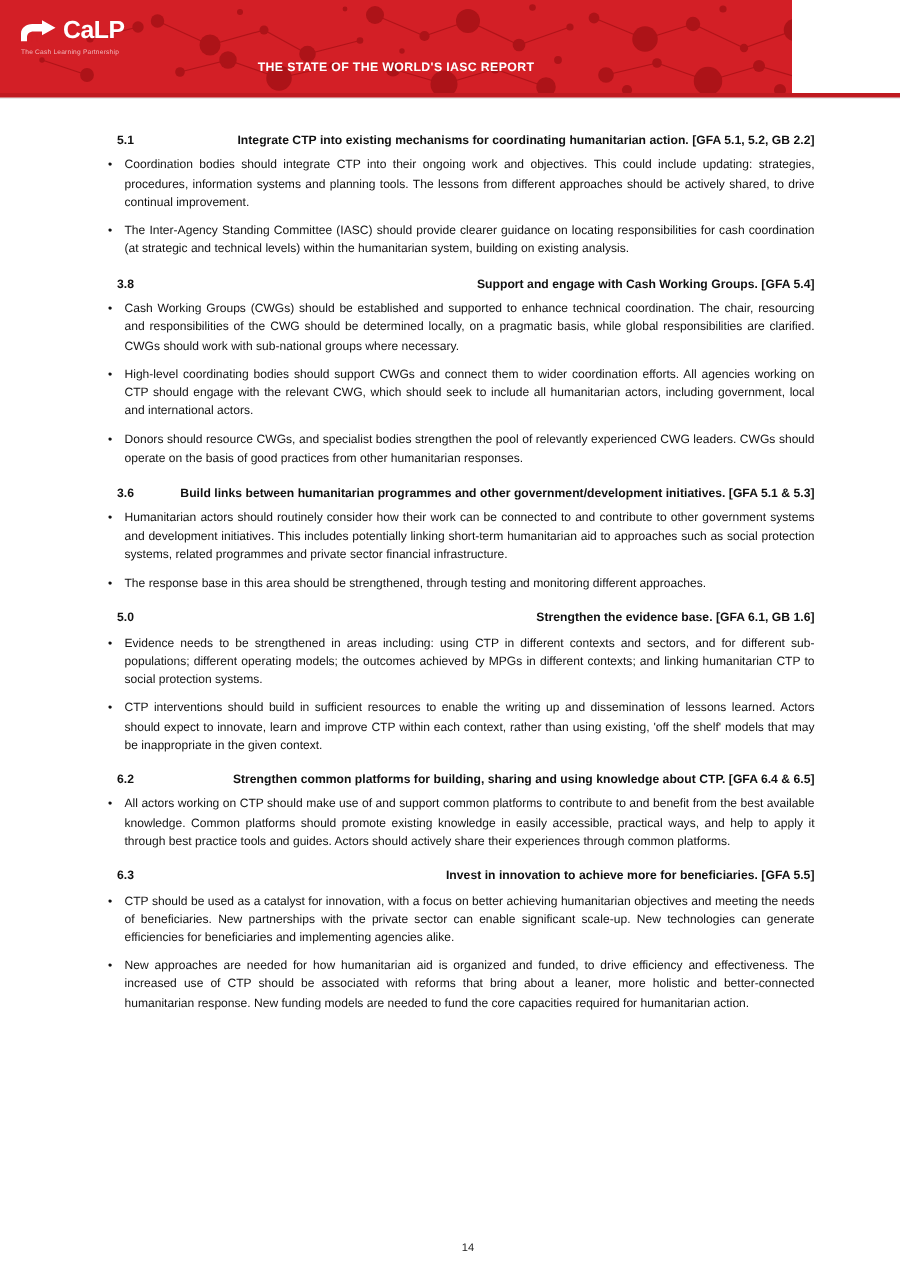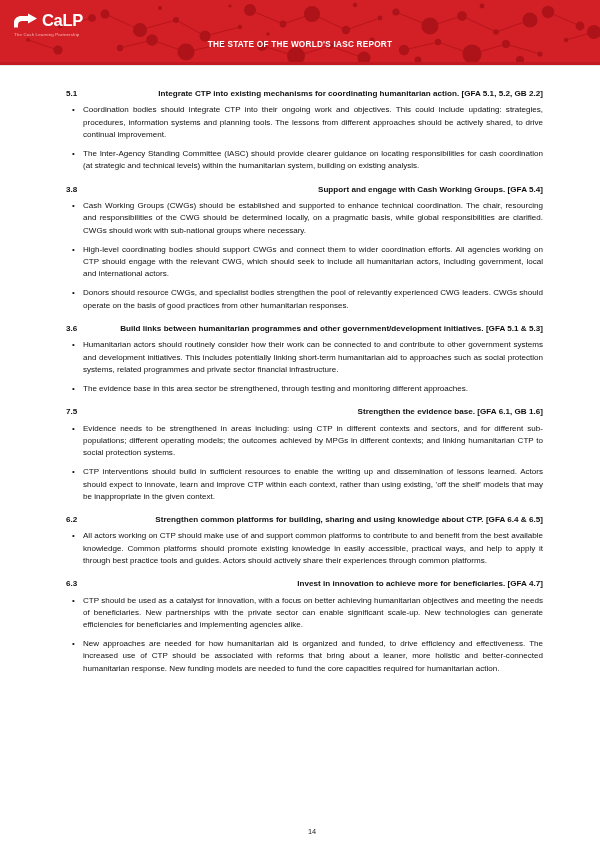--- a/index.html
+++ b/index.html
@@ -12,21 +12,21 @@
     background: #ffffff;
     font-family: "Liberation Sans", sans-serif;
     color: #1a1a1a;
     overflow: hidden;
     position: relative;
   }
 
   
   .header-band {
     position: relative;
-    width: 600px;
+    width: 528px;
     height: 62px;
     background: #d31f26;
     overflow: hidden;
   }
   .header-pattern {
     position: absolute;
     inset: 0;
     width: 600px;
     height: 62px;
   }
@@ -88,21 +88,21 @@
   .page {
     padding: 22px 57px 0 62px;
     box-sizing: border-box;
   }
 
   .sec-head {
     font-size: 8.1px;
     font-weight: bold;
     line-height: 1.42;
     color: #111111;
-    margin: 0 0 5px 4px;
+    margin: 0 0 5px 16px;
     display: flex;
     align-items: flex-start;
     letter-spacing: 0.02px;
   }
   .sec-head .num {
     flex: 0 0 22px;
     white-space: nowrap;
   }
   .sec-head .txt {
     flex: 1 1 auto;
@@ -259,25 +259,25 @@
   <div class="sec-head spaced">
     <span class="num">3.6</span>
     <span class="txt">Build links between humanitarian programmes and other government/development initiatives. [GFA 5.1 &amp; 5.3]</span>
   </div>
   <div class="bullet">
     <span class="dot">•</span>
     <span class="btxt">Humanitarian actors should routinely consider how their work can be connected to and contribute to other government systems and development initiatives. This includes potentially linking short-term humanitarian aid to approaches such as social protection systems, related programmes and private sector financial infrastructure.</span>
   </div>
   <div class="bullet">
     <span class="dot">•</span>
-    <span class="btxt">The evidence base in this area sector be strengthened, through testing and monitoring different approaches.</span>
-  </div>
-
-  <div class="sec-head spaced">
-    <span class="num">7.5</span>
+    <span class="btxt">The response base in this area should be strengthened, through testing and monitoring different approaches.</span>
+  </div>
+
+  <div class="sec-head spaced">
+    <span class="num">5.0</span>
     <span class="txt">Strengthen the evidence base. [GFA 6.1, GB 1.6]</span>
   </div>
   <div class="bullet">
     <span class="dot">•</span>
     <span class="btxt">Evidence needs to be strengthened in areas including: using CTP in different contexts and sectors, and for different sub-populations; different operating models; the outcomes achieved by MPGs in different contexts; and linking humanitarian CTP to social protection systems.</span>
   </div>
   <div class="bullet">
     <span class="dot">•</span>
     <span class="btxt">CTP interventions should build in sufficient resources to enable the writing up and dissemination of lessons learned. Actors should expect to innovate, learn and improve CTP within each context, rather than using existing, 'off the shelf' models that may be inappropriate in the given context.</span>
   </div>
@@ -286,21 +286,21 @@
     <span class="num">6.2</span>
     <span class="txt">Strengthen common platforms for building, sharing and using knowledge about CTP. [GFA 6.4 &amp; 6.5]</span>
   </div>
   <div class="bullet">
     <span class="dot">•</span>
     <span class="btxt">All actors working on CTP should make use of and support common platforms to contribute to and benefit from the best available knowledge. Common platforms should promote existing knowledge in easily accessible, practical ways, and help to apply it through best practice tools and guides. Actors should actively share their experiences through common platforms.</span>
   </div>
 
   <div class="sec-head spaced">
     <span class="num">6.3</span>
-    <span class="txt">Invest in innovation to achieve more for beneficiaries. [GFA 4.7]</span>
+    <span class="txt">Invest in innovation to achieve more for beneficiaries. [GFA 5.5]</span>
   </div>
   <div class="bullet">
     <span class="dot">•</span>
     <span class="btxt">CTP should be used as a catalyst for innovation, with a focus on better achieving humanitarian objectives and meeting the needs of beneficiaries. New partnerships with the private sector can enable significant scale-up. New technologies can generate efficiencies for beneficiaries and implementing agencies alike.</span>
   </div>
   <div class="bullet">
     <span class="dot">•</span>
     <span class="btxt">New approaches are needed for how humanitarian aid is organized and funded, to drive efficiency and effectiveness. The increased use of CTP should be associated with reforms that bring about a leaner, more holistic and better-connected humanitarian response. New funding models are needed to fund the core capacities required for humanitarian action.</span>
   </div>
 

